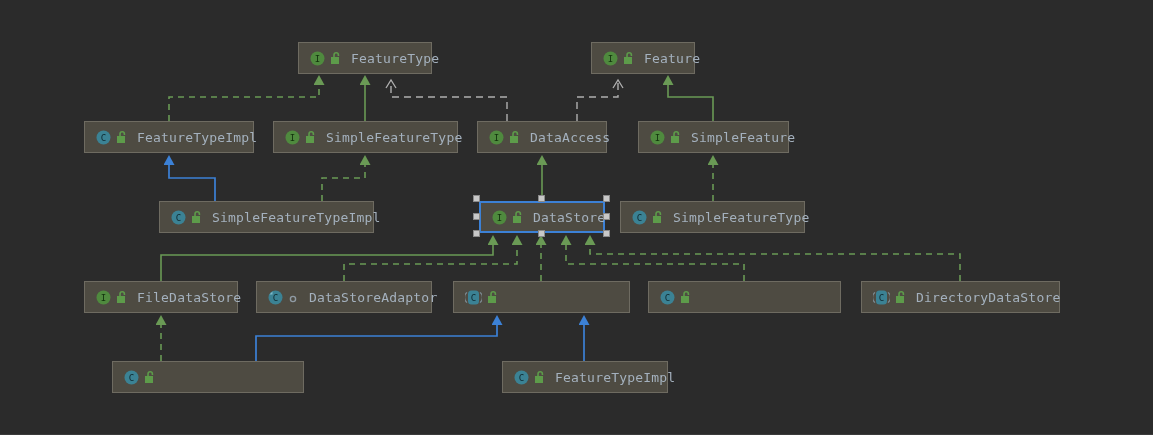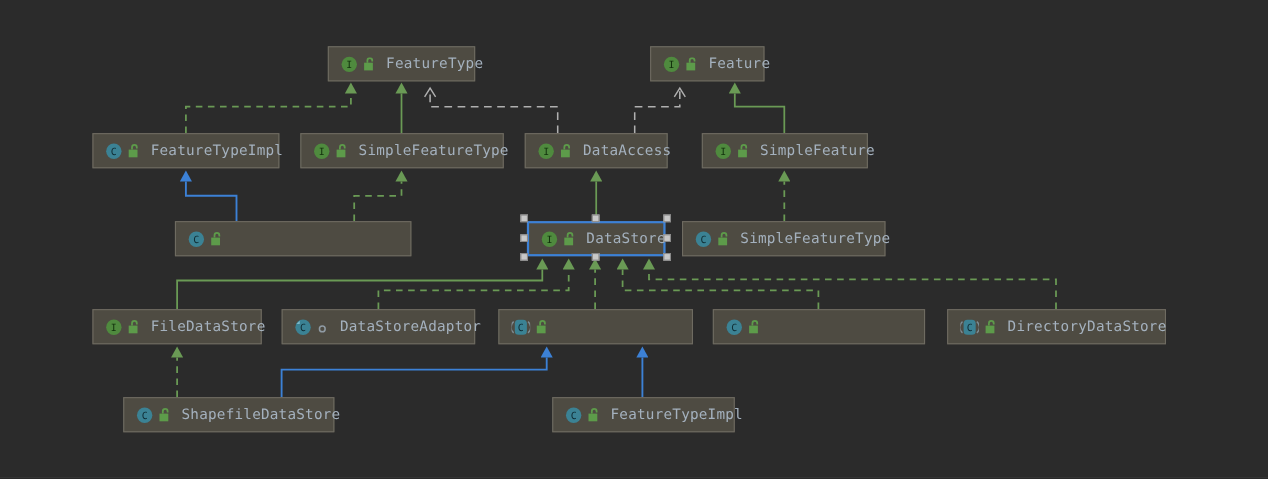--- a/index.html
+++ b/index.html
@@ -243,20 +243,21 @@
     <span class="icon-group">
       <svg width="15" height="15" viewBox="0 0 15 15">
           <circle cx="7.5" cy="7.5" r="7" fill="#3b8294"></circle>
           <text x="7.5" y="11" font-size="9" font-family="DejaVu Sans Mono, monospace" fill="#0e2a31" text-anchor="middle">C</text>
         </svg>
       <svg width="12" height="13" viewBox="0 0 12 13">
           <rect x="1" y="5" width="8" height="7" fill="#5d9b4a"></rect>
           <path d="M4,5 V3 a2.2,2.2 0 0 1 4.4,0 V4" fill="none" stroke="#5d9b4a" stroke-width="1.6"></path>
         </svg>
     </span>
+    <span class="node-label">SimpleFeatureTypeImpl</span>
   </div>
 
   <div class="node selected" style="left:479px;top:201px;width:126px;">
     <span class="icon-group">
       <svg width="15" height="15" viewBox="0 0 15 15">
           <circle cx="7.5" cy="7.5" r="7" fill="#4f8a3e"></circle>
           <text x="7.5" y="11" font-size="9" font-family="DejaVu Sans Mono, monospace" fill="#11300c" text-anchor="middle">I</text>
         </svg>
       <svg width="12" height="13" viewBox="0 0 12 13">
           <rect x="1" y="5" width="8" height="7" fill="#5d9b4a"></rect>
@@ -364,21 +365,20 @@
     <span class="icon-group">
       <svg width="15" height="15" viewBox="0 0 15 15">
           <circle cx="7.5" cy="7.5" r="7" fill="#3b8294"></circle>
           <text x="7.5" y="11" font-size="9" font-family="DejaVu Sans Mono, monospace" fill="#0e2a31" text-anchor="middle">C</text>
         </svg>
       <svg width="12" height="13" viewBox="0 0 12 13">
           <rect x="1" y="5" width="8" height="7" fill="#5d9b4a"></rect>
           <path d="M4,5 V3 a2.2,2.2 0 0 1 4.4,0 V4" fill="none" stroke="#5d9b4a" stroke-width="1.6"></path>
         </svg>
     </span>
-    <span class="node-label">ShapefileDataStore</span>
   </div>
 
   <div class="node" style="left:502px;top:361px;width:166px;">
     <span class="icon-group">
       <svg width="15" height="15" viewBox="0 0 15 15">
           <circle cx="7.5" cy="7.5" r="7" fill="#3b8294"></circle>
           <text x="7.5" y="11" font-size="9" font-family="DejaVu Sans Mono, monospace" fill="#0e2a31" text-anchor="middle">C</text>
         </svg>
       <svg width="12" height="13" viewBox="0 0 12 13">
           <rect x="1" y="5" width="8" height="7" fill="#5d9b4a"></rect>

